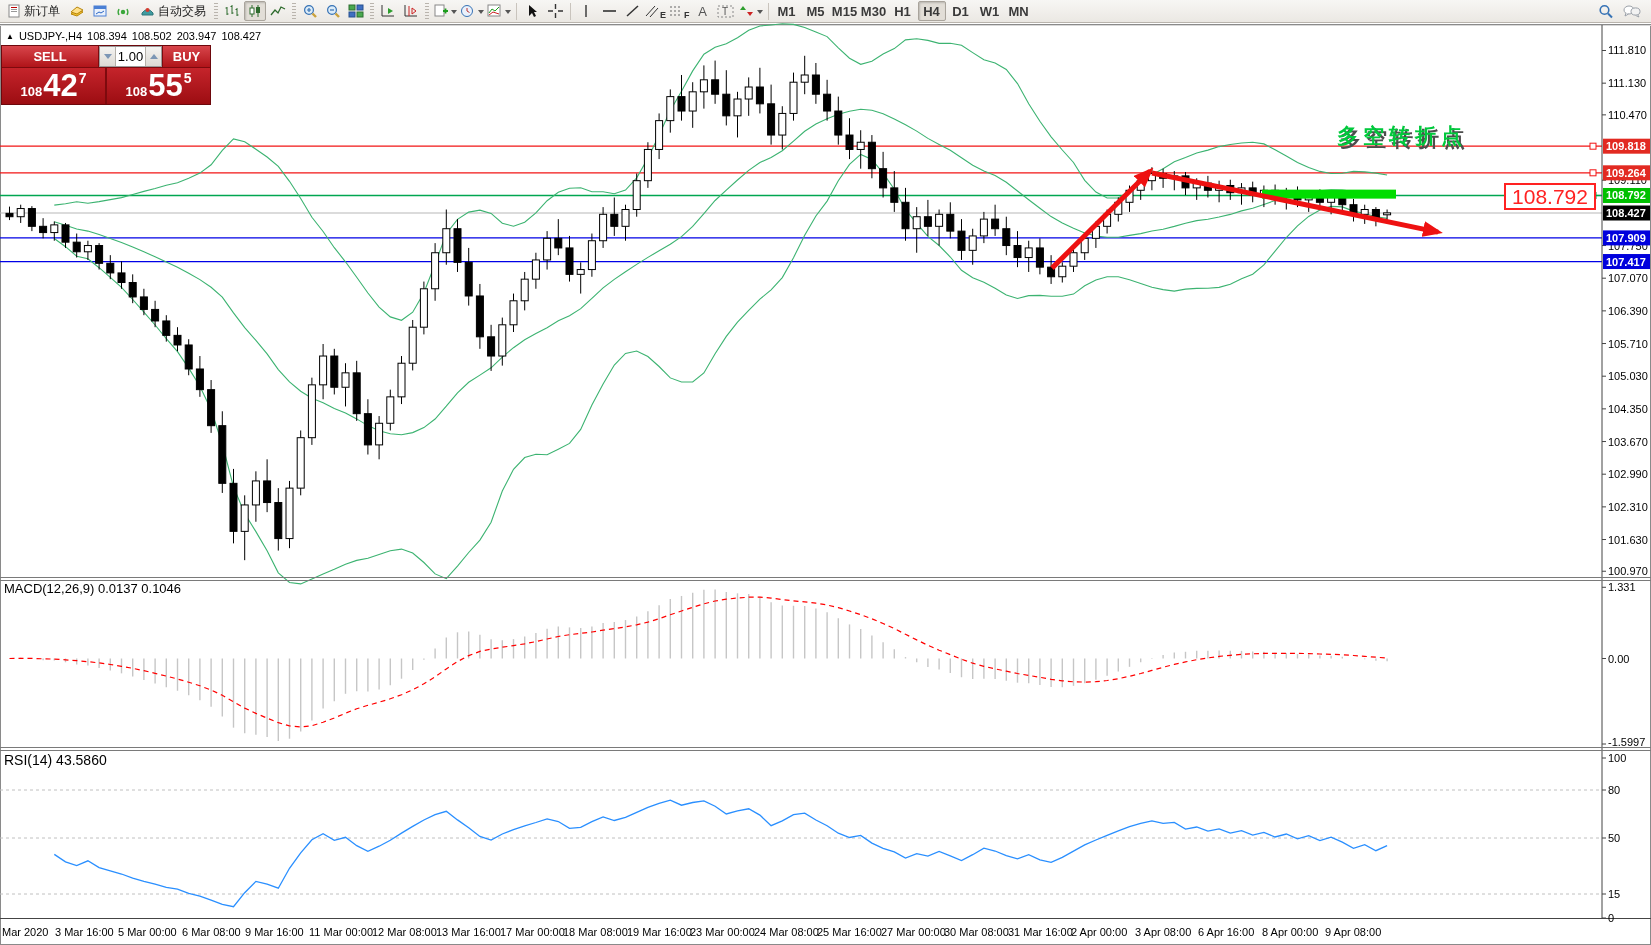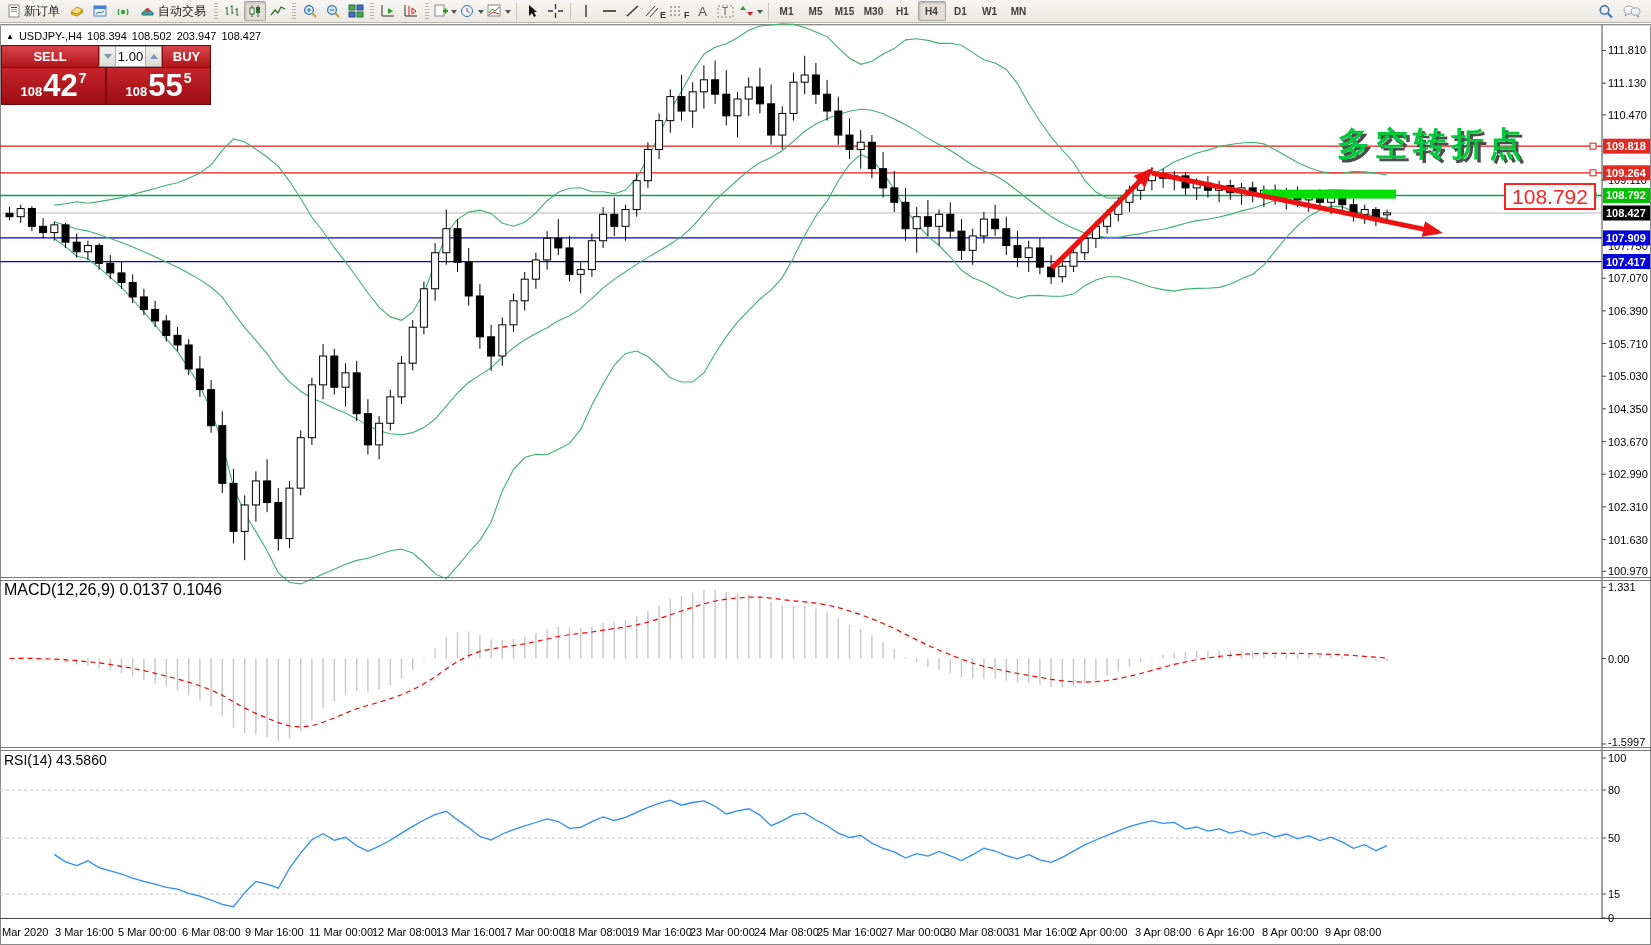--- a/index.html
+++ b/index.html
@@ -9,21 +9,21 @@
   .toolbar{position:absolute;top:0;left:0;width:1651px;height:23px;z-index:6;
     background:linear-gradient(#f7f6f4,#ebe8e3);border-bottom:1px solid #b9b4ad;
     display:flex;align-items:center;padding:0 2px;gap:1px;box-sizing:border-box;}
   .tb{height:20px;min-width:22px;display:flex;align-items:center;justify-content:center;
       border:1px solid transparent;border-radius:2px;font-size:12px;color:#222;box-sizing:border-box;}
   .tb.text{padding:8px 4px;gap:3px;white-space:nowrap;}
   .tb.pressed{background:#e2ded7;border-color:#a9a49c;box-shadow:inset 1px 1px 2px rgba(0,0,0,.18);}
   .sep{width:1px;height:17px;background:#c9c4bd;margin:0 3px;flex:0 0 1px;}
   .grip{width:4px;height:16px;margin:0 2px;flex:0 0 4px;
     background:repeating-linear-gradient(to bottom,#b9b4ad 0 1px,transparent 1px 3px);}
-  .tf{width:28px;justify-content:center;font-weight:bold;font-size:10px;color:#3a3a3a;}
+  .tf{width:28px;justify-content:center;font-weight:bold;font-size:13px;color:#3a3a3a;}
   .caret{width:0;height:0;border:3px solid transparent;border-top:4px solid #555;margin-left:3px;margin-top:4px;}
   .tool-letter{font-size:9px;font-weight:bold;color:#333;margin-left:1px;align-self:flex-end;}
   .right-icons{margin-left:auto;display:flex;gap:4px;padding-right:6px;}
   
   .ov{position:absolute;z-index:3;}
   #chart-title{left:6px;top:30px;font-size:11px;color:#000;display:flex;gap:5px;align-items:center;}
   #chart-title .mk{font-size:8px;}
   
   #trade-panel{left:1px;top:45px;width:208px;background:#7e0a0e;border:1px solid #6d080c;
      display:flex;flex-direction:column;gap:1px;z-index:4;}
@@ -39,24 +39,24 @@
   .spin .tri-dn{width:0;height:0;border:4px solid transparent;border-top:5px solid #7c96b5;margin-top:4px;}
   .spin .tri-up{width:0;height:0;border:4px solid transparent;border-bottom:5px solid #7c96b5;margin-bottom:4px;}
   .vol{flex:1;display:flex;align-items:center;justify-content:center;font-size:13px;color:#000;background:#fff;}
   .tp-row2{display:flex;gap:2px;height:36px;}
   .price-cell{flex:1;background:linear-gradient(#c5242b,#9c0d12);color:#fff;display:flex;
      align-items:center;justify-content:center;}
   .price-cell .pfx{font-size:13px;font-weight:bold;align-self:flex-end;margin-bottom:5px;}
   .price-cell .big{font-size:31px;font-weight:bold;line-height:34px;margin:8px 1px;}
   .price-cell .sup{font-size:14px;font-weight:bold;align-self:flex-start;margin-top:2px;}
   
-  #macd-label{left:4px;top:581px;font-size:16px;color:#000;}
+  #macd-label{left:4px;top:581px;font-size:13px;color:#000;}
   #rsi-label{left:4px;top:752px;font-size:14px;color:#000;}
   
-  #cn-annotation{left:1337px;top:122px;font-size:33px;font-weight:bold;color:#00c93c;
+  #cn-annotation{left:1337px;top:122px;font-size:21px;font-weight:bold;color:#00c93c;
      letter-spacing:5px;text-shadow:3px 3px 0 #4d4d4d;white-space:nowrap;z-index:3;}
   #callout{left:1504px;top:183px;width:88px;height:23px;border:2px solid #ff2222;background:#fff;
      color:#ff2222;font-size:21px;text-align:center;line-height:23px;z-index:3;}
   svg#chart{position:absolute;left:0;top:0;z-index:1;}
   svg text{font-family:"Liberation Sans","DejaVu Sans",sans-serif;}
 </style>
 </head>
 <body>
 
 <div class="toolbar">

